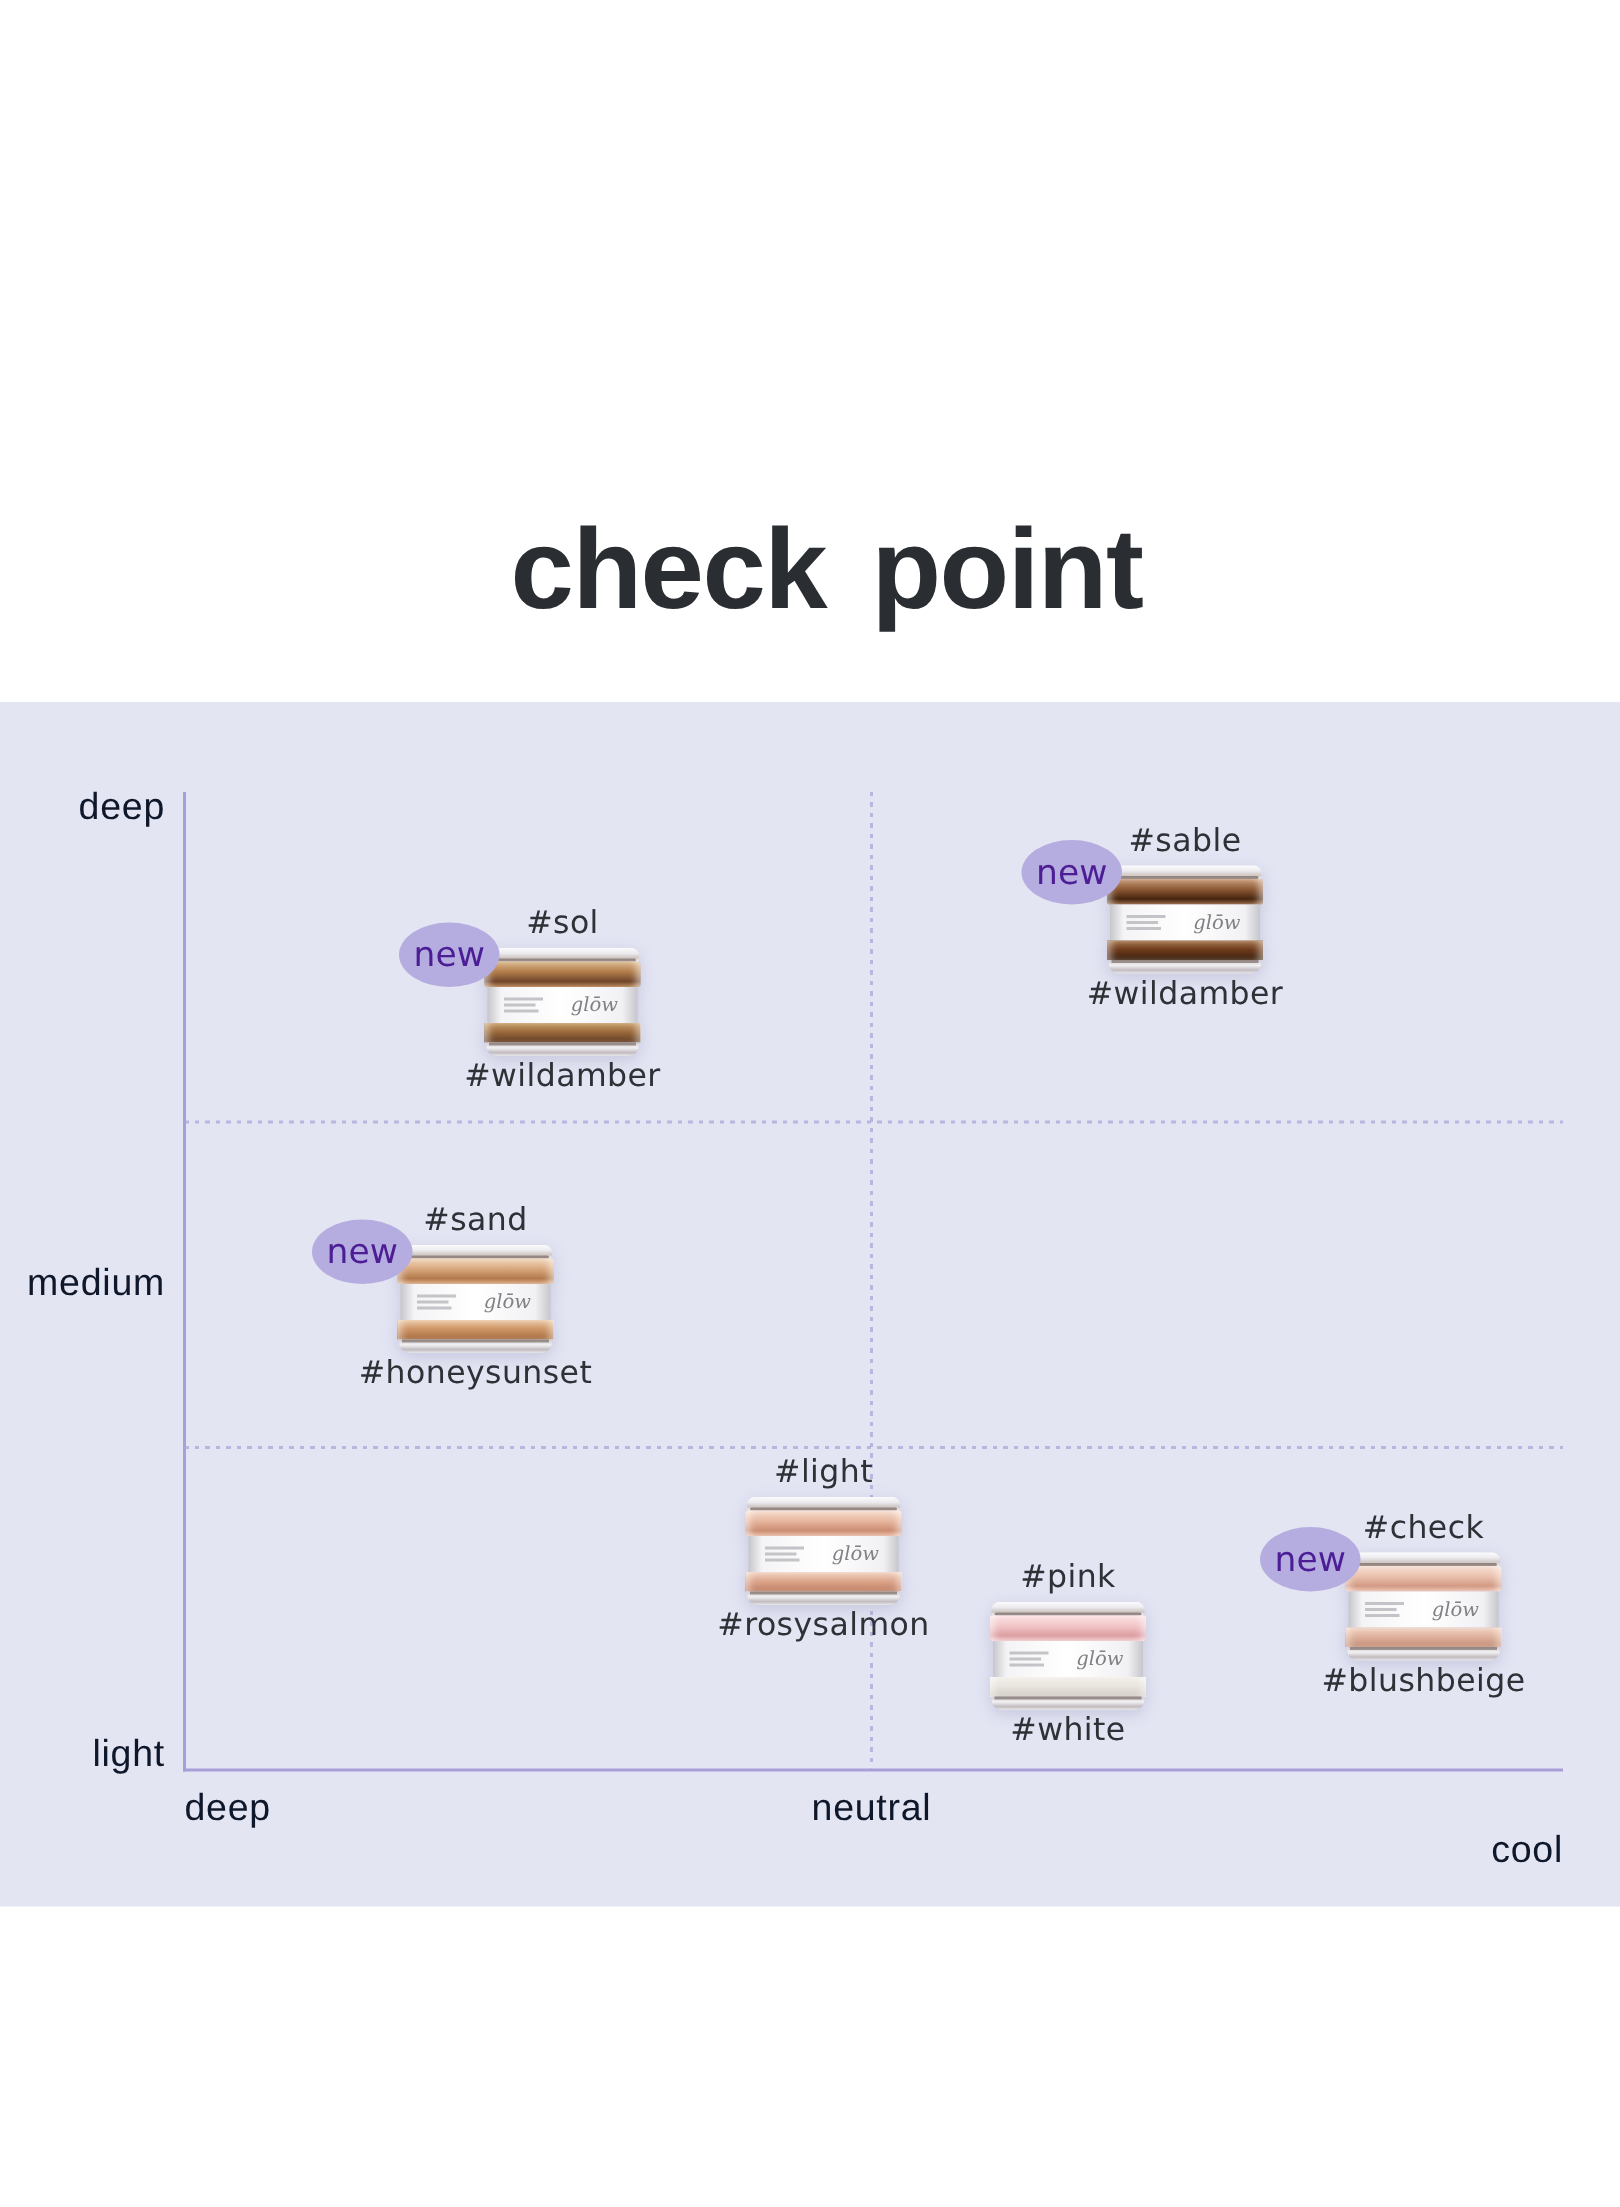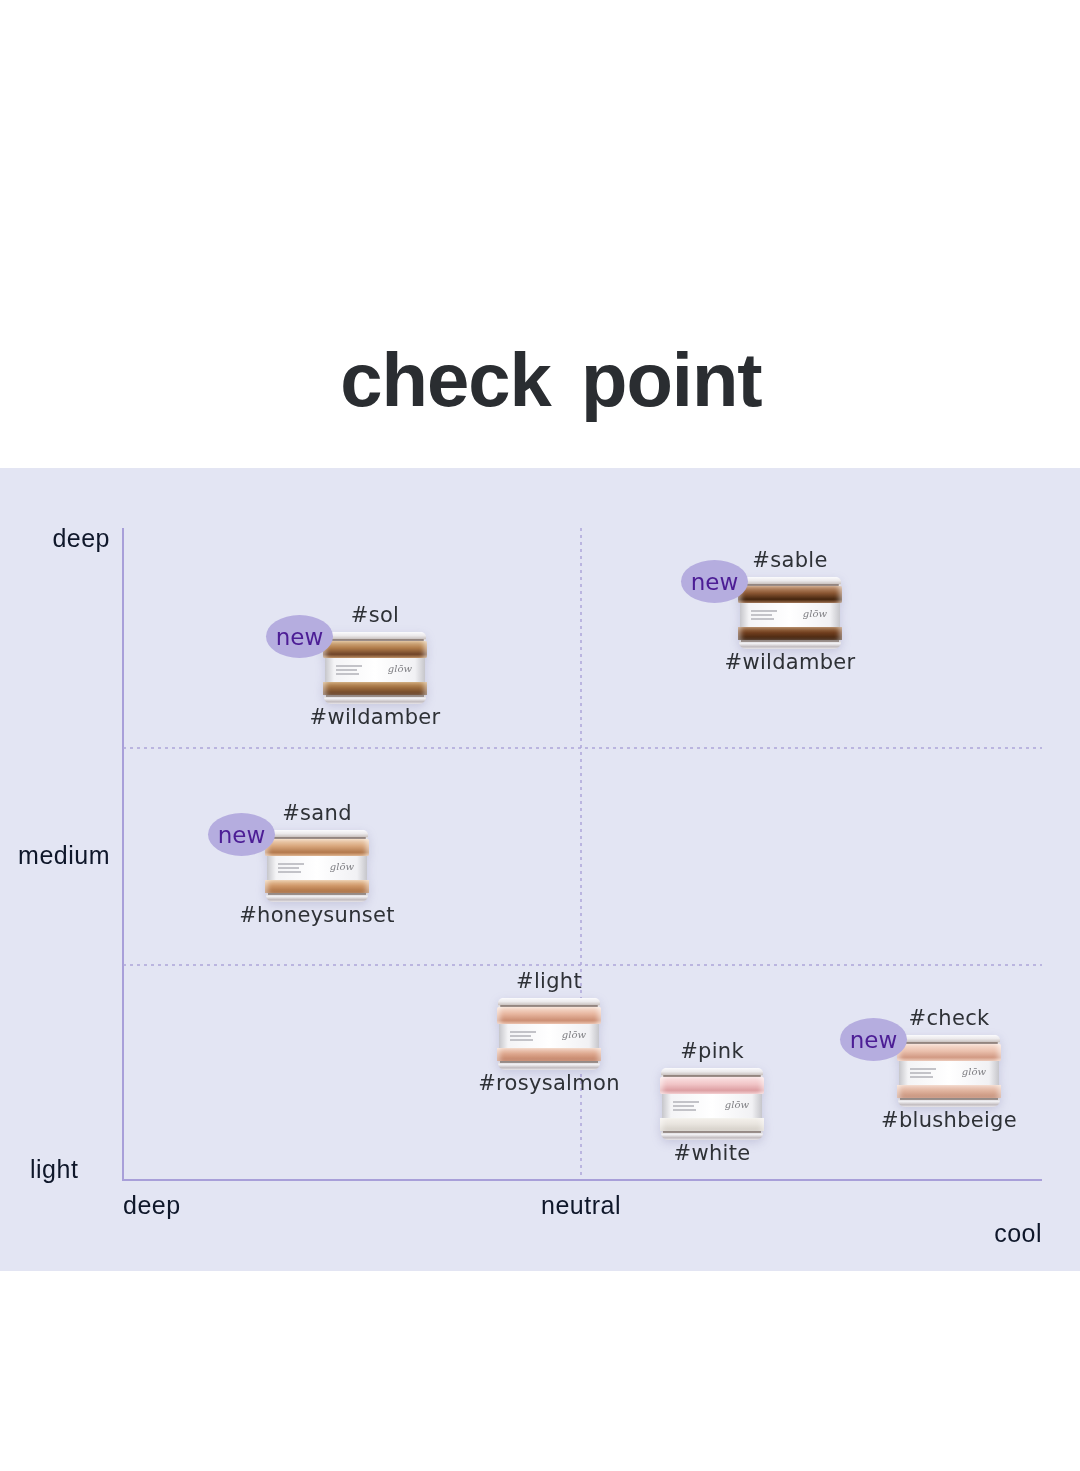--- a/index.html
+++ b/index.html
@@ -34,21 +34,21 @@
   .grid-v{
     position:absolute;left:580px;top:528px;width:2px;height:651px;
     background-image:repeating-linear-gradient(180deg,#ada5d9 0,#ada5d9 3px,transparent 3px,transparent 7px);
     opacity:.75;
   }
 
   
   .axlab{position:absolute;font-size:25px;line-height:22px;color:#0f172a;letter-spacing:.5px;}
   .lab-deep{left:30px;top:527px;width:80px;text-align:right;}
   .lab-medium{left:6px;top:844px;width:104px;text-align:right;}
-  .lab-light{left:30px;top:1158px;width:80px;}
+  .lab-light{left:30px;top:1158px;width:80px;text-align:right;}
   .lab-warm{left:123px;top:1194px;}
   .lab-neutral{left:581px;top:1194px;transform:translateX(-50%);}
   .lab-cool{left:942px;top:1194px;width:100px;text-align:right;margin-top:28px;}
 
   
   .product{position:absolute;width:104px;height:72px;}
   .p0{left:323px;top:632px}
   .p1{left:738px;top:577px}
   .p2{left:265px;top:830px}
   .p3{left:497px;top:998px}
@@ -90,21 +90,21 @@
   .j-band{
     position:absolute;left:2px;right:2px;top:26px;height:24px;
     background:linear-gradient(90deg,#c6c6cb 0%,#f4f4f6 9%,#ffffff 50%,#f1f1f4 90%,#c6c6cb 100%);
   }
   .j-lines{position:absolute;left:11px;top:7px;width:26px;}
   .j-lines i{display:block;height:1.5px;background:#c3c3c8;margin-bottom:2.5px;}
   .j-lines i:nth-child(2){width:80%}
   .j-lines i:nth-child(3){width:90%}
   .j-logo{
     position:absolute;right:13px;top:5px;
-    font-family:"DejaVu Serif",serif;font-style:italic;font-size:10px;color:#808085;
+    font-family:"DejaVu Serif",serif;font-style:italic;font-size:13px;color:#808085;
   }
   .j-cream-bot{
     position:absolute;left:0;right:0;top:50px;height:13px;
     background:linear-gradient(180deg,var(--ll) 0%,var(--lm) 45%,var(--ld) 100%);
     box-shadow:inset 5px 0 5px -2px rgba(255,255,255,.45),inset -5px 0 5px -2px rgba(255,255,255,.45);
   }
   .j-base{
     position:absolute;left:1px;right:1px;top:63px;height:9px;border-radius:2px 2px 7px 7px;
     background:linear-gradient(180deg,#cfccd1 0%,#f1f0f3 40%,#c2bcbf 75%,#e9e7eb 100%);
   }

